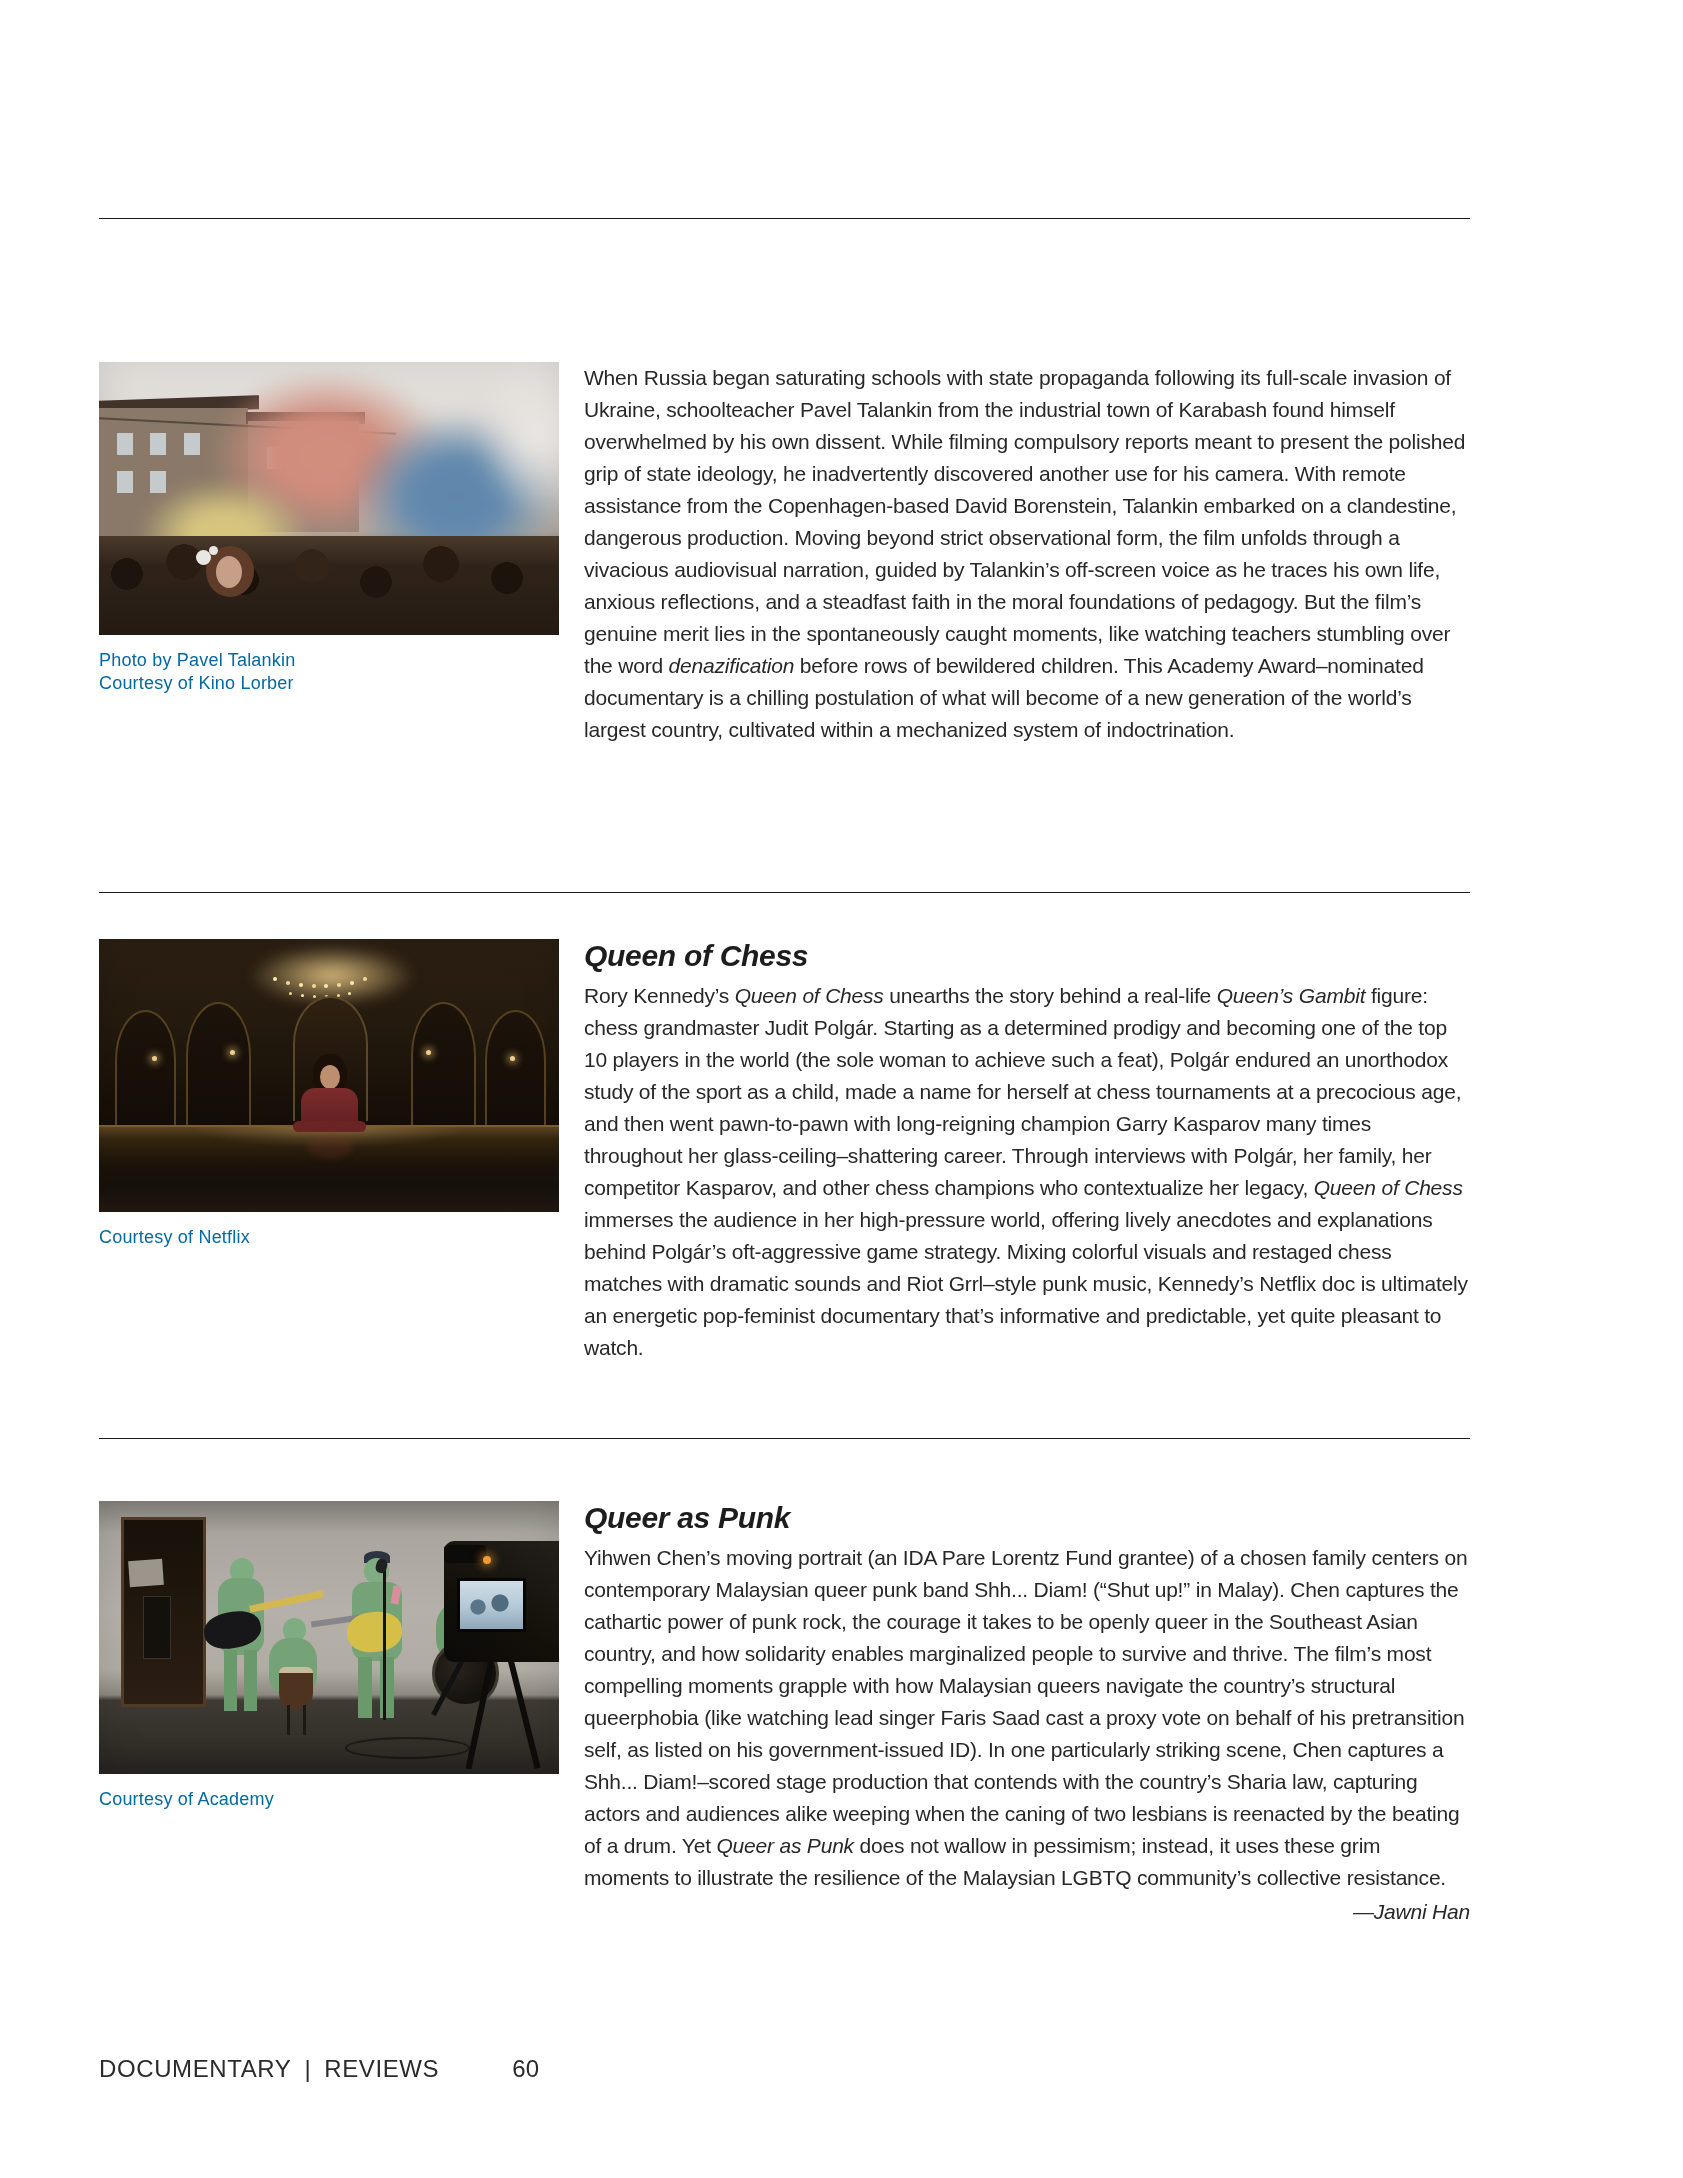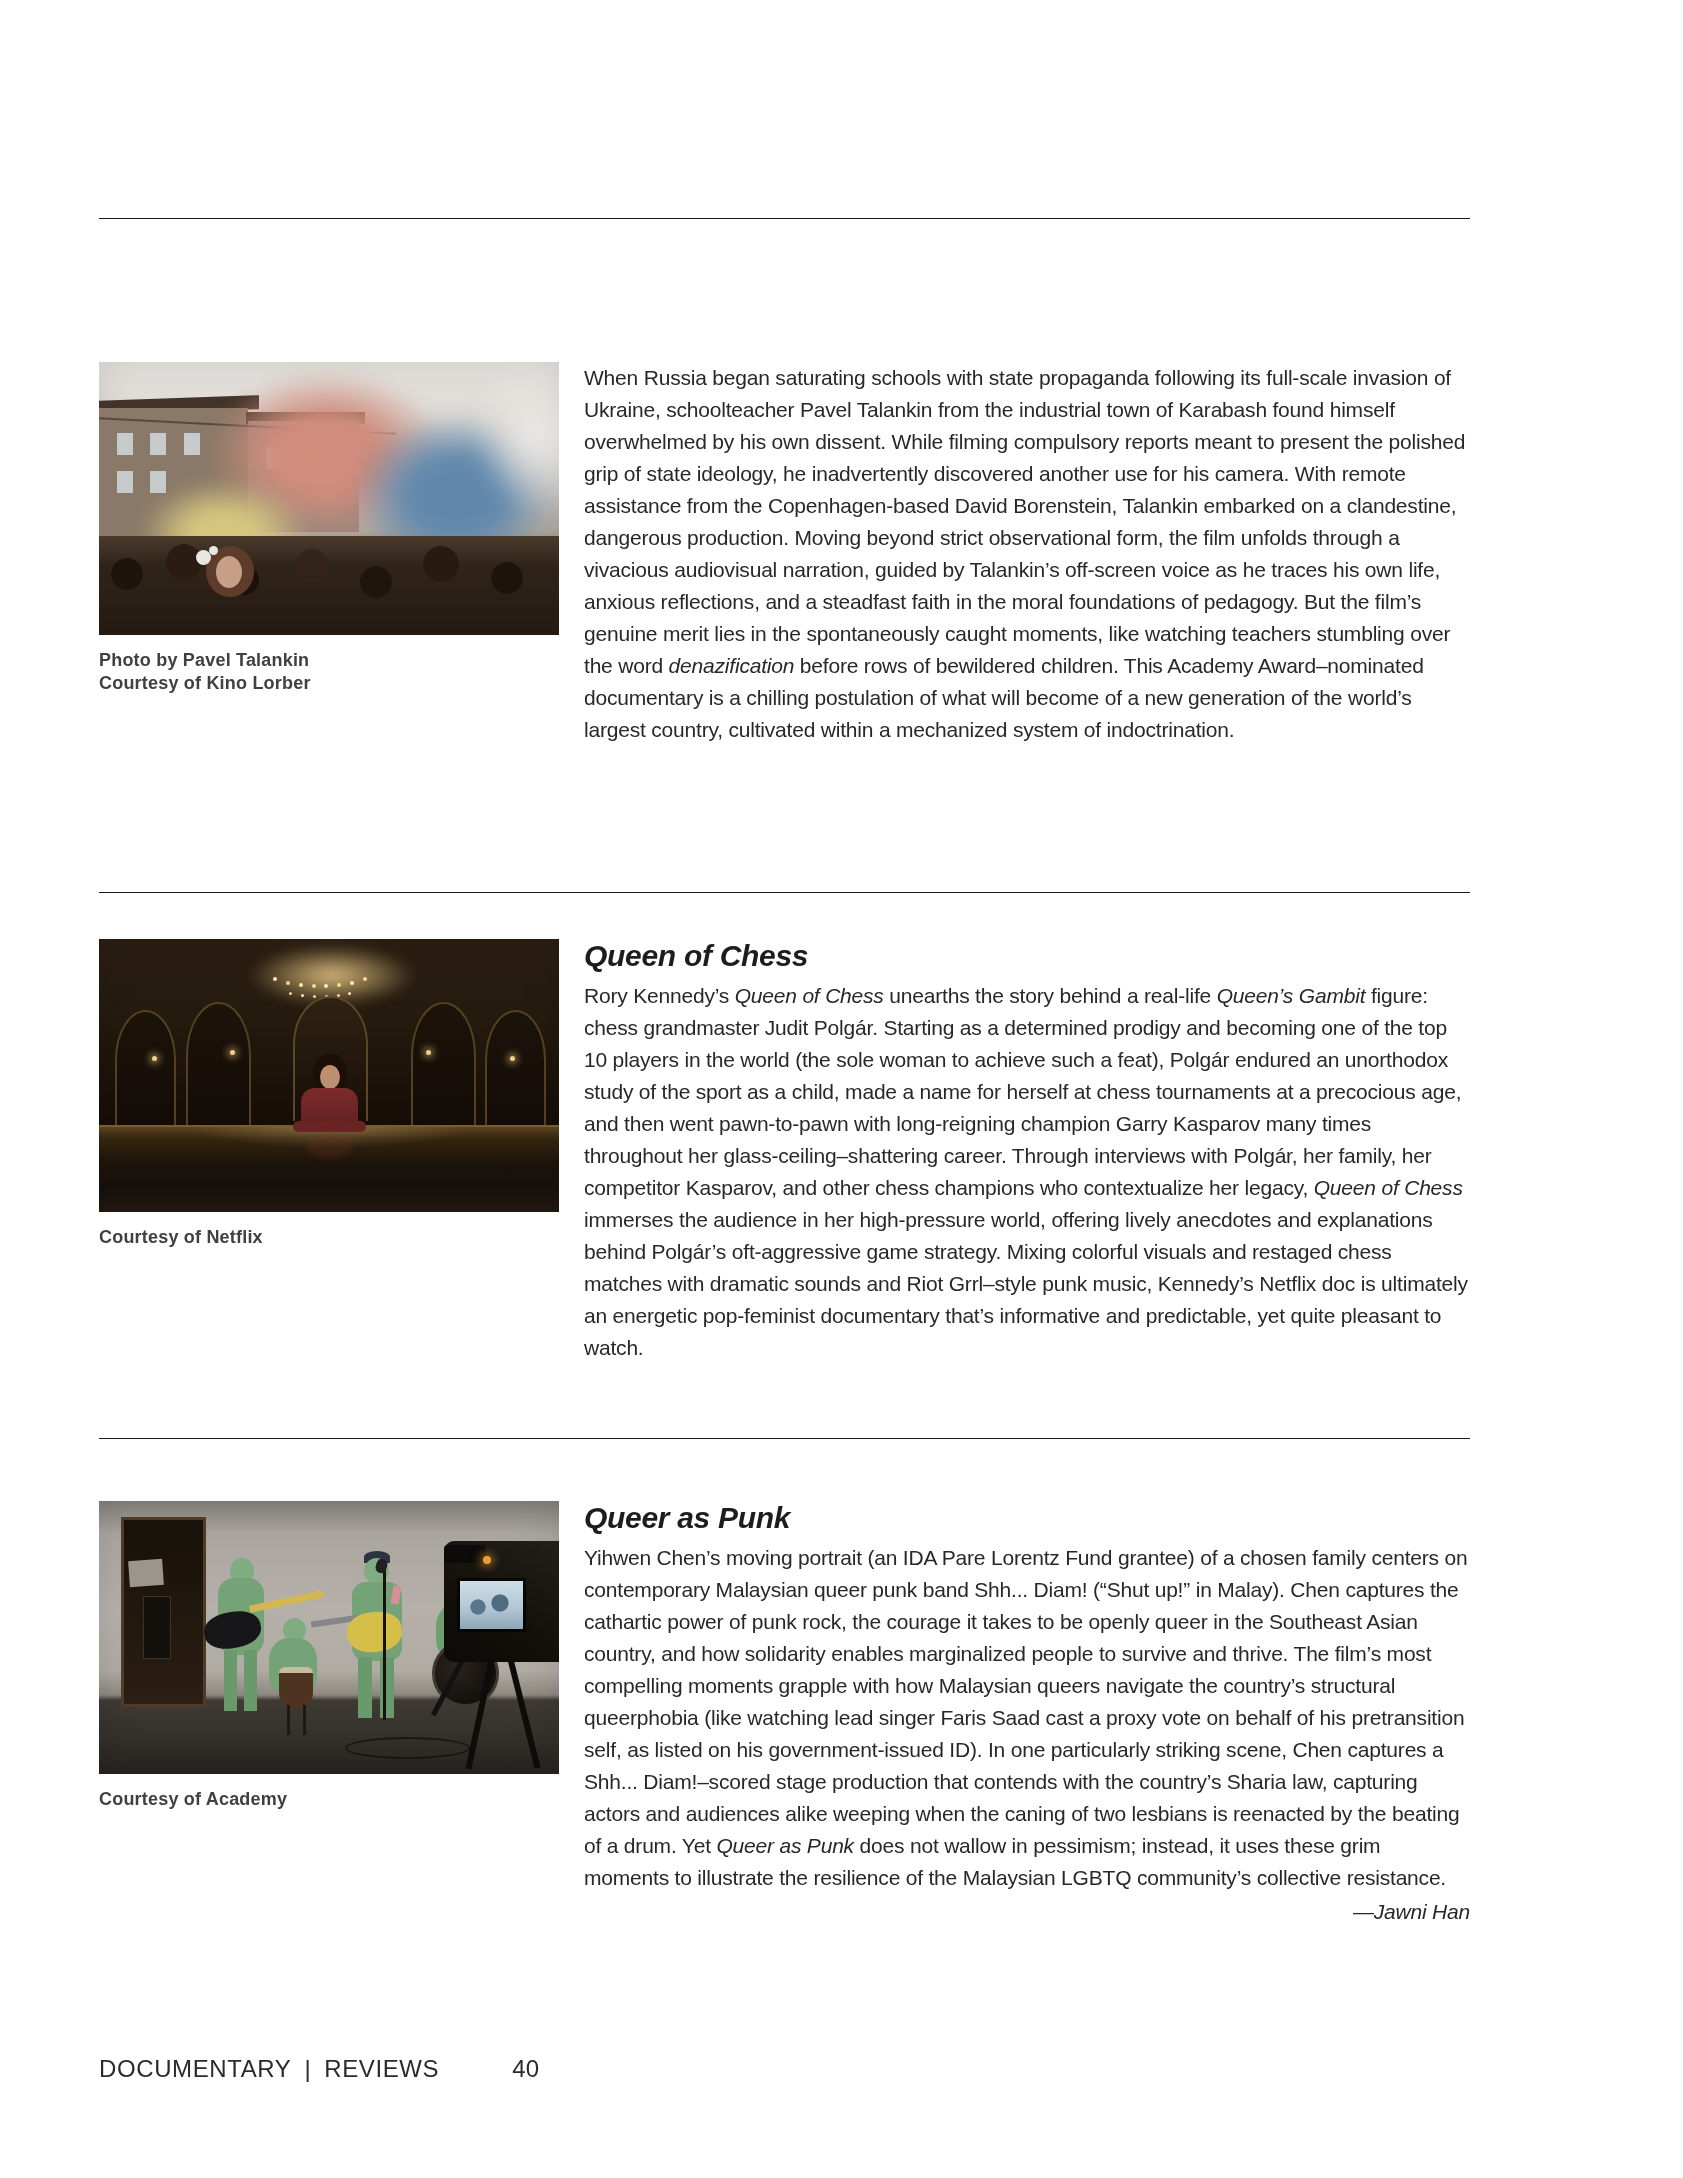--- a/index.html
+++ b/index.html
@@ -19,22 +19,22 @@
   .review{position:absolute;left:99px;width:1371px;display:grid;
           grid-template-columns:460px 1fr;column-gap:25px;}
   .sec-1{top:362px;}
   .sec-2{top:939px;}
   .sec-3{top:1501px;}
 
   .photo-col{width:460px;}
   .photo{position:relative;width:460px;height:273px;overflow:hidden;
          box-shadow:inset 0 0 40px rgba(0,0,0,.12);}
   .photo *{position:absolute;}
-  .caption{margin-top:14px;font-size:18px;line-height:23px;color:#404040;
-           font-weight:700;letter-spacing:0.2px;}
+  .caption{margin-top:14px;font-size:18px;line-height:23px;color:#0369a1;
+           font-weight:400;letter-spacing:0.2px;}
 
   .text-col{min-width:0;}
   .rv-title{font-size:30px;line-height:34px;font-weight:700;font-style:italic;
             color:#1d1d1d;letter-spacing:-0.3px;margin:0 0 7px 0;}
   .rv-body{font-size:21px;line-height:32px;letter-spacing:-0.2px;color:#282828;
            text-align:left;}
   .rv-body em{font-style:italic;}
   .rv-byline{font-size:21px;line-height:32px;font-style:italic;color:#282828;
              text-align:right;margin-top:2px;letter-spacing:-0.2px;}
 
@@ -293,17 +293,17 @@
       <h2 class="rv-title">Queer as Punk</h2>
       <div class="rv-body">Yihwen Chen’s moving portrait (an IDA Pare Lorentz Fund grantee) of a chosen family centers on contemporary Malaysian queer punk band Shh... Diam! (“Shut up!” in Malay). Chen captures the cathartic power of punk rock, the courage it takes to be openly queer in the Southeast Asian country, and how solidarity enables marginalized people to survive and thrive. The film’s most compelling moments grapple with how Malaysian queers navigate the country’s structural queerphobia (like watching lead singer Faris Saad cast a proxy vote on behalf of his pretransition self, as listed on his government-issued ID). In one particularly striking scene, Chen captures a Shh... Diam!–scored stage production that contends with the country’s Sharia law, capturing actors and audiences alike weeping when the caning of two lesbians is reenacted by the beating of a drum. Yet <em>Queer as Punk</em> does not wallow in pessimism; instead, it uses these grim moments to illustrate the resilience of the Malaysian LGBTQ community’s collective resistance.</div>
       <div class="rv-byline">—Jawni Han</div>
     </div>
   </section>
 
   <div class="footer">
     <span>DOCUMENTARY</span>
     <span class="sep">|</span>
     <span>REVIEWS</span>
-    <span class="pageno">40</span>
+    <span class="pageno">60</span>
   </div>
 
 </div>
 
 
 </body></html>

